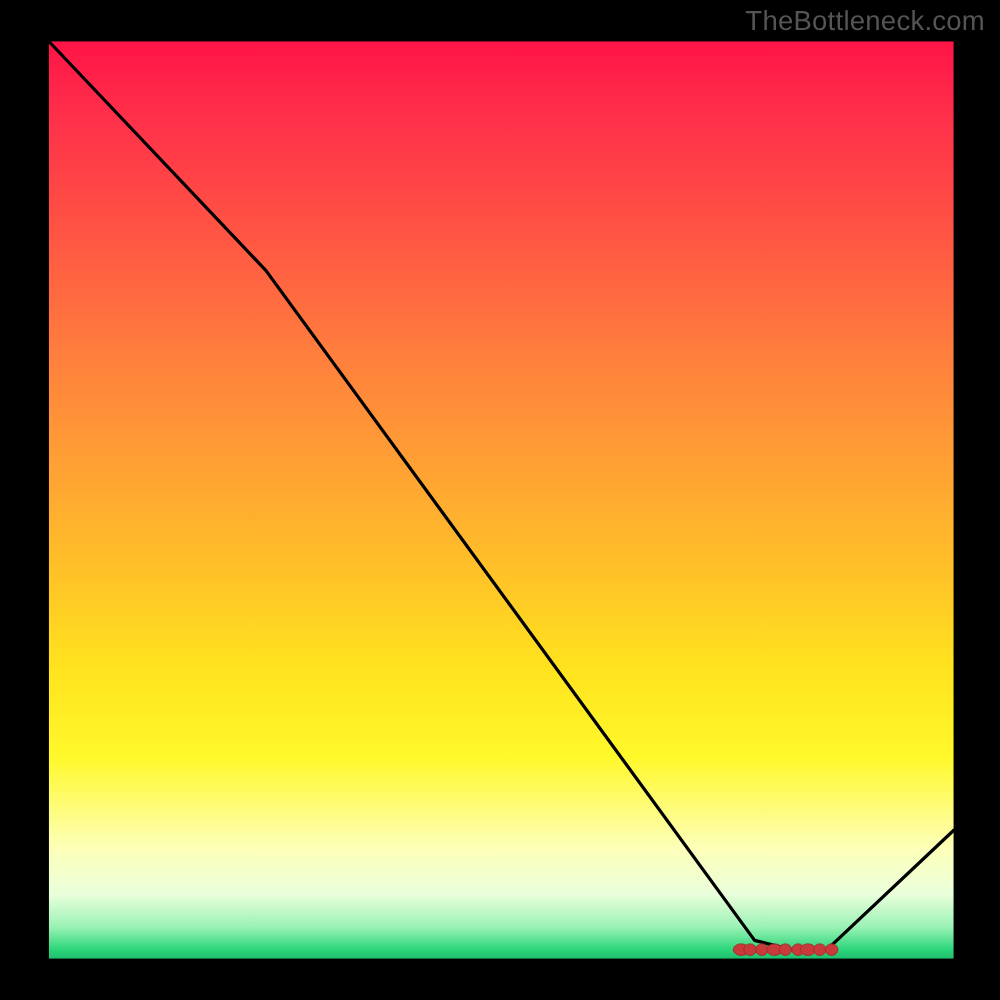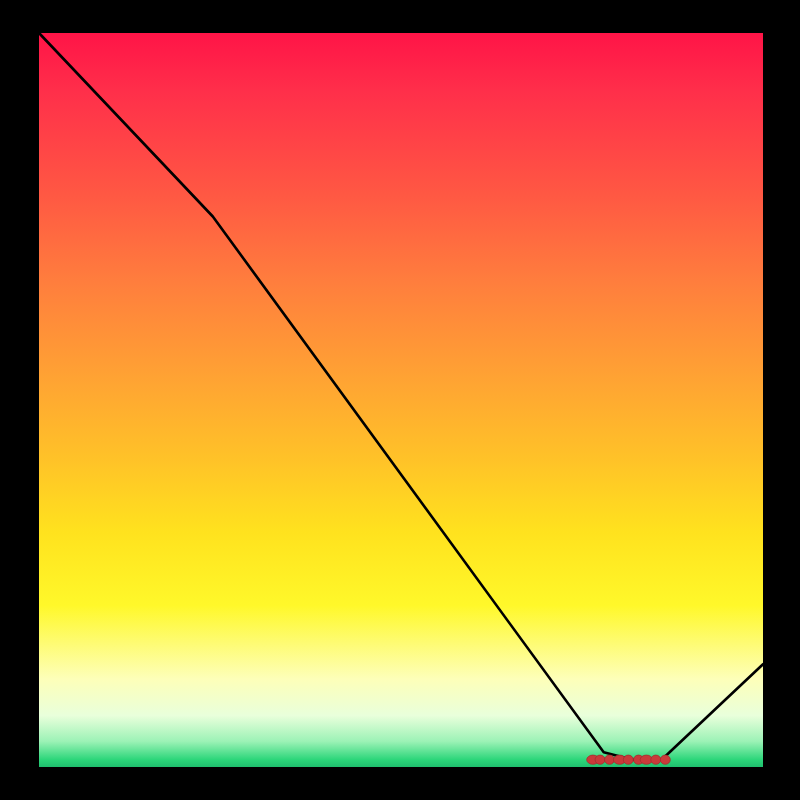--- a/index.html
+++ b/index.html
@@ -71,20 +71,21 @@
   .marker {
     fill: #c93a3a;
     stroke: #a22e2e;
     stroke-width: 0.8;
   }
 </style>
 </head>
 <body>
 
 <div class="outer">
+  <div class="watermark">TheBottleneck.com</div>
 
   <div class="plot-frame">
     <svg class="lines" viewBox="0 0 724 734" preserveAspectRatio="none">
       <path class="curve" d="M0.0 0.0 L173.8 183.5 L564.7 719.3 L593.7 726.7 L622.6 726.7 L724.0 631.2"></path>
       <g>
           <ellipse cx="553.9" cy="726.7" rx="6.2" ry="4.6" class="marker"></ellipse>
           <ellipse cx="561.1" cy="726.7" rx="5" ry="4.6" class="marker"></ellipse>
           <ellipse cx="570.5" cy="726.7" rx="5" ry="4.6" class="marker"></ellipse>
           <ellipse cx="580.6" cy="726.7" rx="6.2" ry="4.6" class="marker"></ellipse>
           <ellipse cx="589.3" cy="726.7" rx="5" ry="4.6" class="marker"></ellipse>

